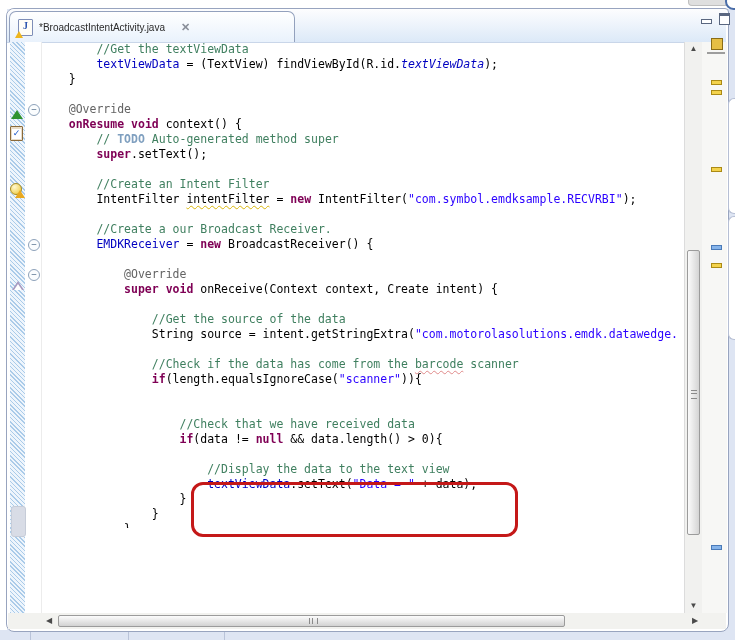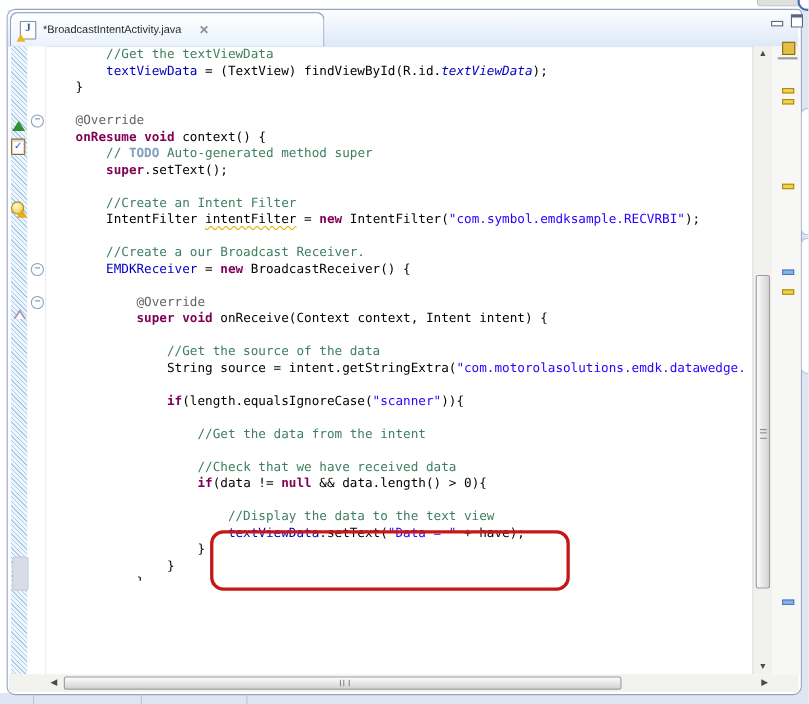--- a/index.html
+++ b/index.html
@@ -151,34 +151,34 @@
       <div class="cl">		<span class="tk-c">// </span><span class="tk-t">TODO</span><span class="tk-c"> Auto-generated method super</span></div>
       <div class="cl">		<span class="tk-k">super</span><span class="tk-d">.setText();</span></div>
       <div class="cl"></div>
       <div class="cl">		<span class="tk-c">//Create an Intent Filter</span></div>
       <div class="cl">		<span class="tk-d">IntentFilter </span><span class="tk-w">intentFilter</span><span class="tk-d"> = </span><span class="tk-k">new</span><span class="tk-d"> IntentFilter(</span><span class="tk-s">"com.symbol.emdksample.RECVRBI"</span><span class="tk-d">);</span></div>
       <div class="cl"></div>
       <div class="cl">		<span class="tk-c">//Create a our Broadcast Receiver.</span></div>
       <div class="cl">		<span class="tk-f">EMDKReceiver</span><span class="tk-d"> = </span><span class="tk-k">new</span><span class="tk-d"> BroadcastReceiver() {</span></div>
       <div class="cl"></div>
       <div class="cl">			<span class="tk-a">@Override</span></div>
-      <div class="cl">			<span class="tk-k">super</span><span class="tk-d"> </span><span class="tk-k">void</span><span class="tk-d"> onReceive(Context context, Intent intent) {</span></div>
+      <div class="cl">			<span class="tk-k">super</span><span class="tk-d"> </span><span class="tk-k">void</span><span class="tk-d"> onReceive(Context context, Create intent) {</span></div>
       <div class="cl"></div>
       <div class="cl">				<span class="tk-c">//Get the source of the data</span></div>
       <div class="cl">				<span class="tk-d">String source = intent.getStringExtra(</span><span class="tk-s">"com.motorolasolutions.emdk.datawedge.</span></div>
       <div class="cl"></div>
+      <div class="cl">				<span class="tk-c">//Check if the data has come from the </span><span class="tk-csp">barcode</span><span class="tk-c"> scanner</span></div>
       <div class="cl">				<span class="tk-k">if</span><span class="tk-d">(length.equalsIgnoreCase(</span><span class="tk-s">"scanner"</span><span class="tk-d">)){</span></div>
       <div class="cl"></div>
-      <div class="cl">					<span class="tk-c">//Get the data from the intent</span></div>
       <div class="cl"></div>
       <div class="cl">					<span class="tk-c">//Check that we have received data</span></div>
       <div class="cl">					<span class="tk-k">if</span><span class="tk-d">(data != </span><span class="tk-k">null</span><span class="tk-d"> &amp;&amp; data.length() &gt; 0){</span></div>
       <div class="cl"></div>
       <div class="cl">						<span class="tk-c">//Display the data to the text view</span></div>
-      <div class="cl">						<span class="tk-f">textViewData</span><span class="tk-d">.setText(</span><span class="tk-s">"Data = "</span><span class="tk-d"> + have);</span></div>
+      <div class="cl">						<span class="tk-f">textViewData</span><span class="tk-d">.setText(</span><span class="tk-s">"Data = "</span><span class="tk-d"> + data);</span></div>
       <div class="cl">					<span class="tk-d">}</span></div>
       <div class="cl">				<span class="tk-d">}</span></div>
       <div class="cl">			<span class="tk-d">}</span></div>
       <div class="cl">		<span class="tk-d">};</span></div>
       <div class="cl">	<span class="tk-d">}</span></div>
       <div class="cl hl"></div>
     </div>
   <div class="abs red-box"></div>
 
   <div class="abs vscroll">

